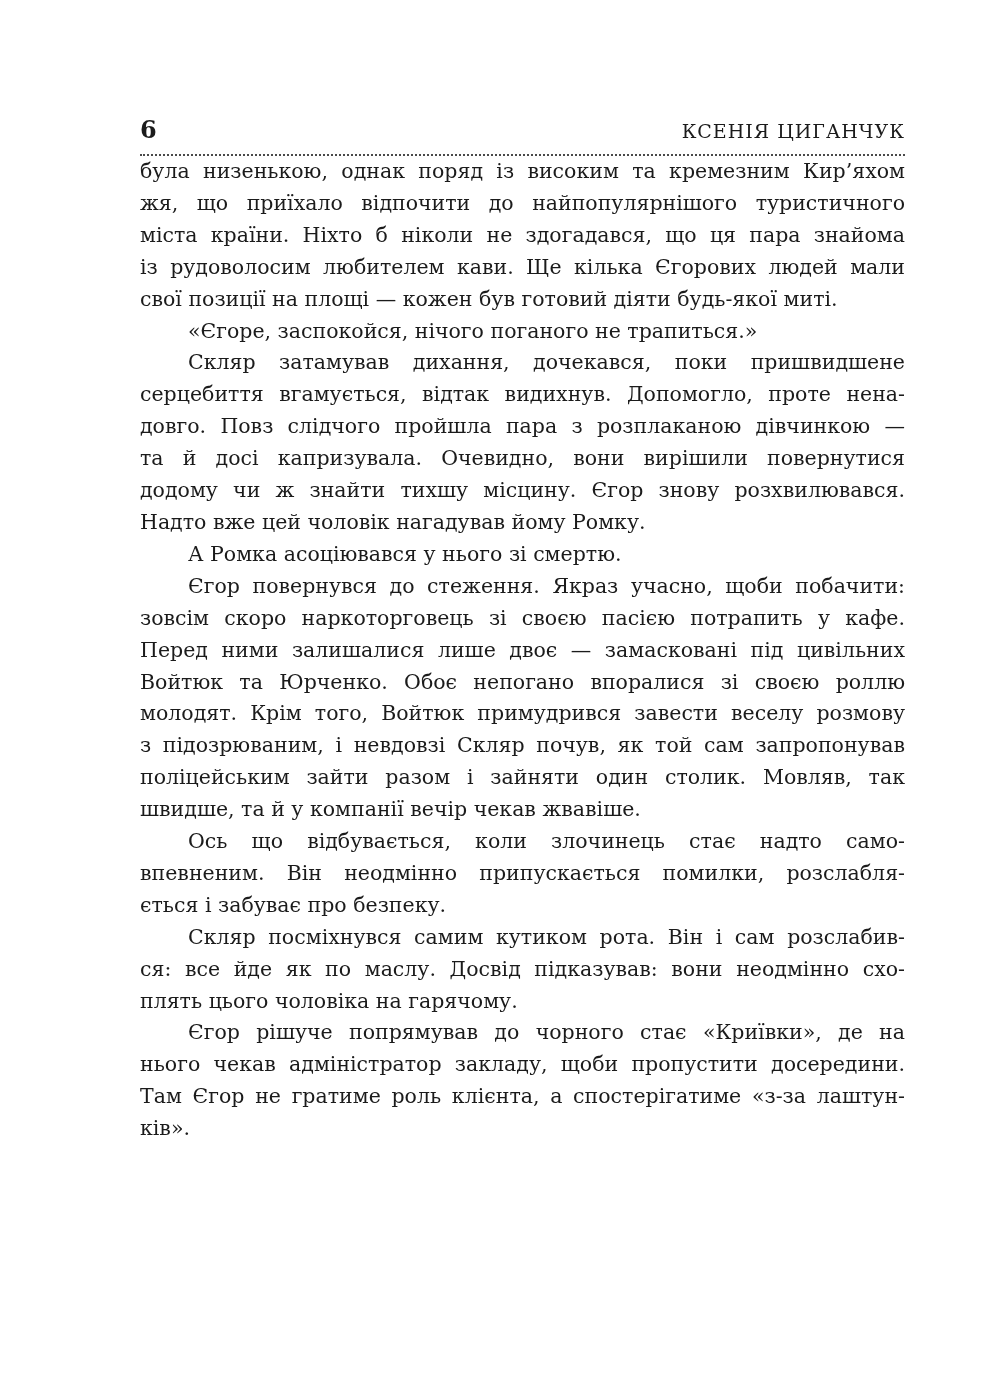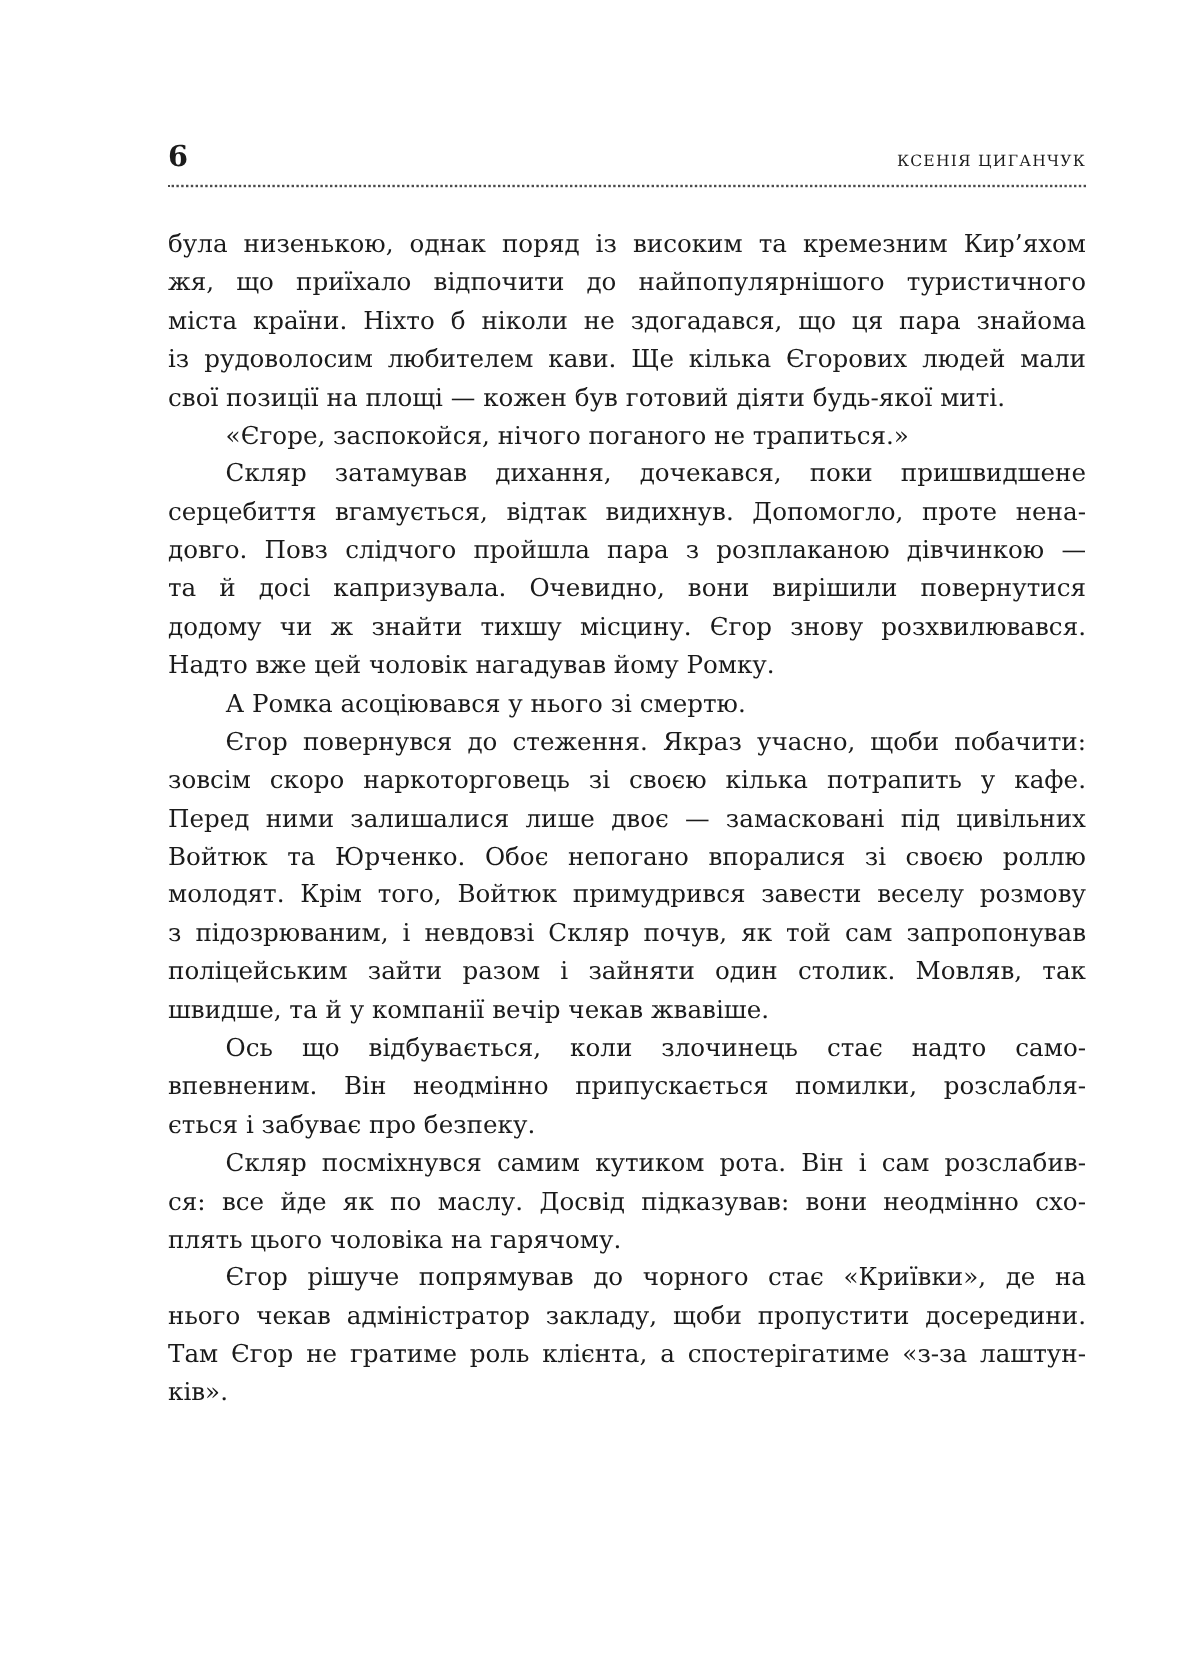--- a/index.html
+++ b/index.html
@@ -27,31 +27,30 @@
     display: flex;
     justify-content: space-between;
     align-items: baseline;
   }
   .page-number {
     font-size: 24px;
     font-weight: bold;
     line-height: 1;
   }
   .running-title {
-    font-size: 13px;
+    font-size: 19px;
     letter-spacing: 1px;
     line-height: 1;
   }
   .head-rule {
     margin-top: 12px;
     height: 0;
     border-bottom: 2px dotted #4a4a4a;
   }
   .body-text {
-    margin-top: 32px;
   }
   .para {
     margin: 0;
   }
   .line {
     font-size: 20.5px;
     line-height: 31.9px;
     white-space: nowrap;
     text-align: justify;
     text-align-last: justify;
@@ -92,21 +91,21 @@
           <div class="line">довго. Повз слідчого пройшла пара з розплаканою дівчинкою —</div>
           <div class="line">та й досі капризувала. Очевидно, вони вирішили повернутися</div>
           <div class="line">додому чи ж знайти тихшу місцину. Єгор знову розхвилювався.</div>
           <div class="line last">Надто вже цей чоловік нагадував йому Ромку.</div>
         </div>
         <div class="para">
           <div class="line last first">А Ромка асоціювався у нього зі смертю.</div>
         </div>
         <div class="para">
           <div class="line first">Єгор повернувся до стеження. Якраз учасно, щоби побачити:</div>
-          <div class="line">зовсім скоро наркоторговець зі своєю кілька потрапить у кафе.</div>
+          <div class="line">зовсім скоро наркоторговець зі своєю пасією потрапить у кафе.</div>
           <div class="line">Перед ними залишалися лише двоє — замасковані під цивільних</div>
           <div class="line">Войтюк та Юрченко. Обоє непогано впоралися зі своєю роллю</div>
           <div class="line">молодят. Крім того, Войтюк примудрився завести веселу розмову</div>
           <div class="line">з підозрюваним, і невдовзі Скляр почув, як той сам запропонував</div>
           <div class="line">поліцейським зайти разом і зайняти один столик. Мовляв, так</div>
           <div class="line last">швидше, та й у компанії вечір чекав жвавіше.</div>
         </div>
         <div class="para">
           <div class="line first">Ось що відбувається, коли злочинець стає надто само-</div>
           <div class="line">впевненим. Він неодмінно припускається помилки, розслабля-</div>

